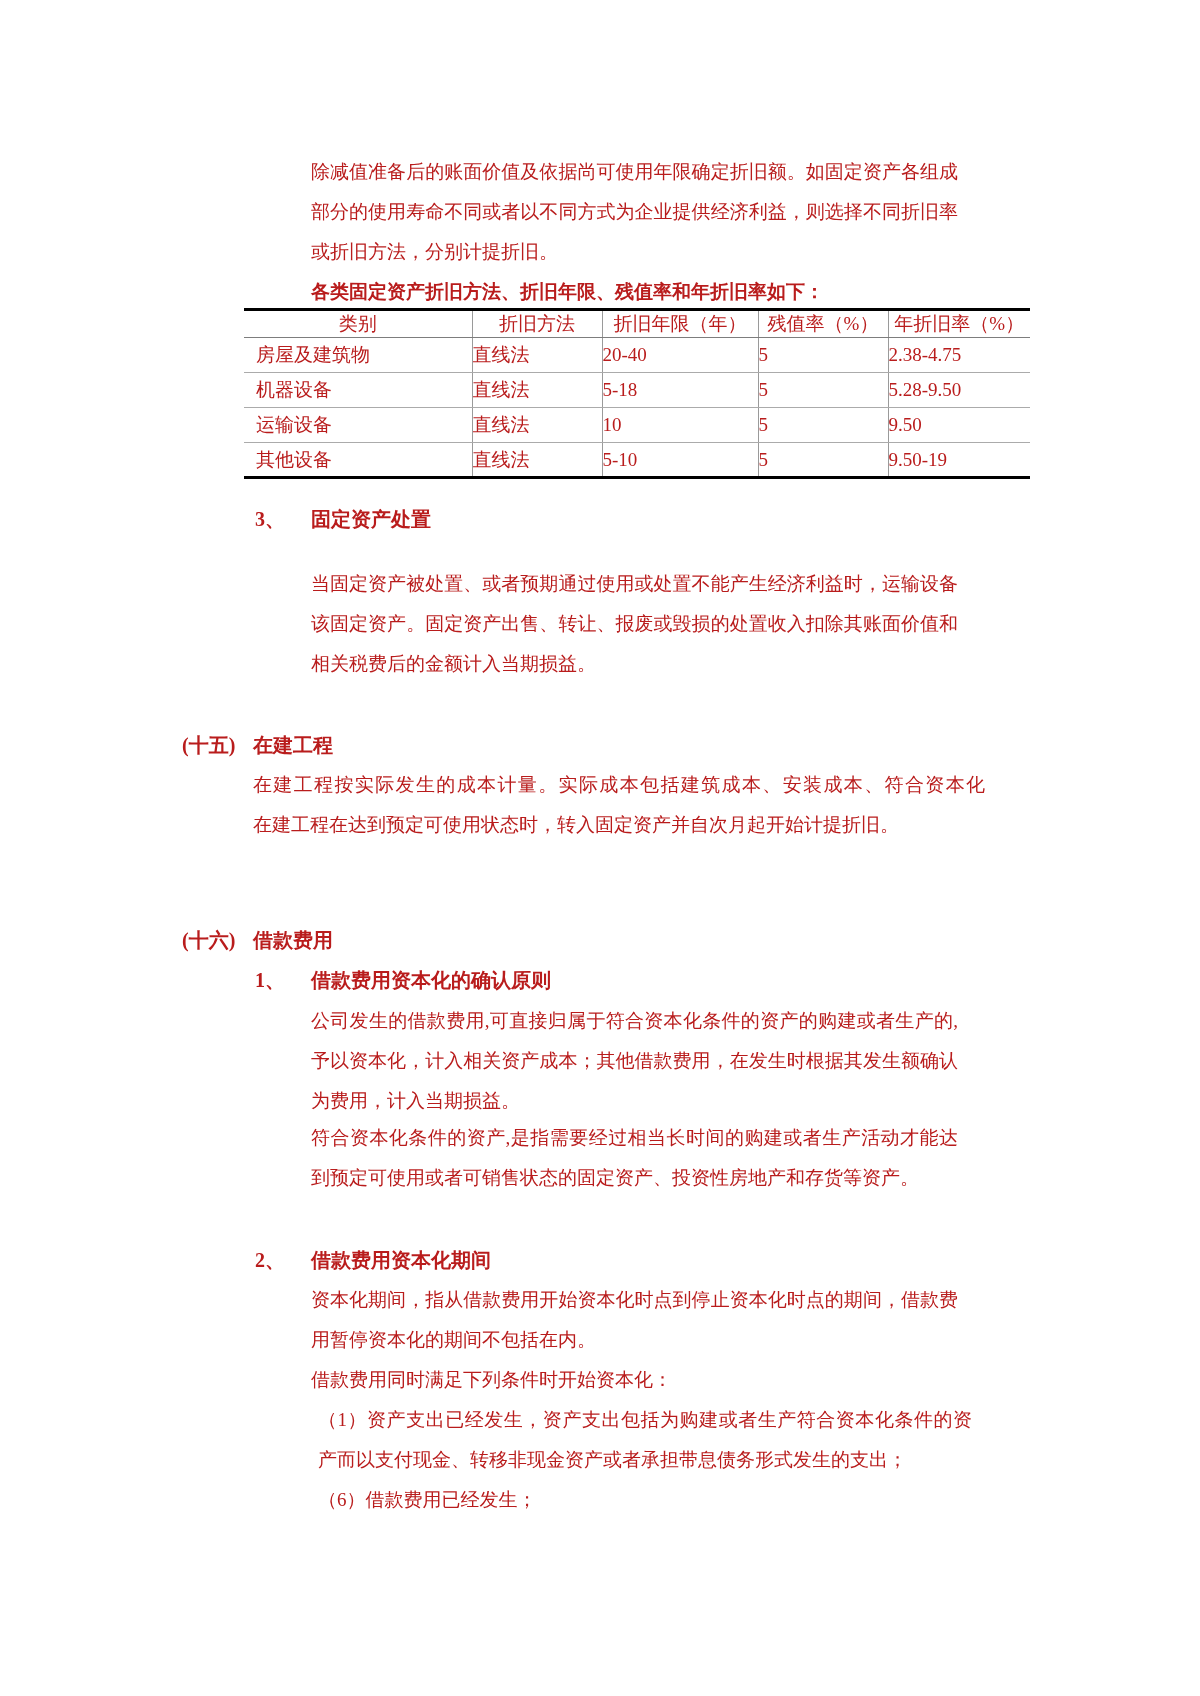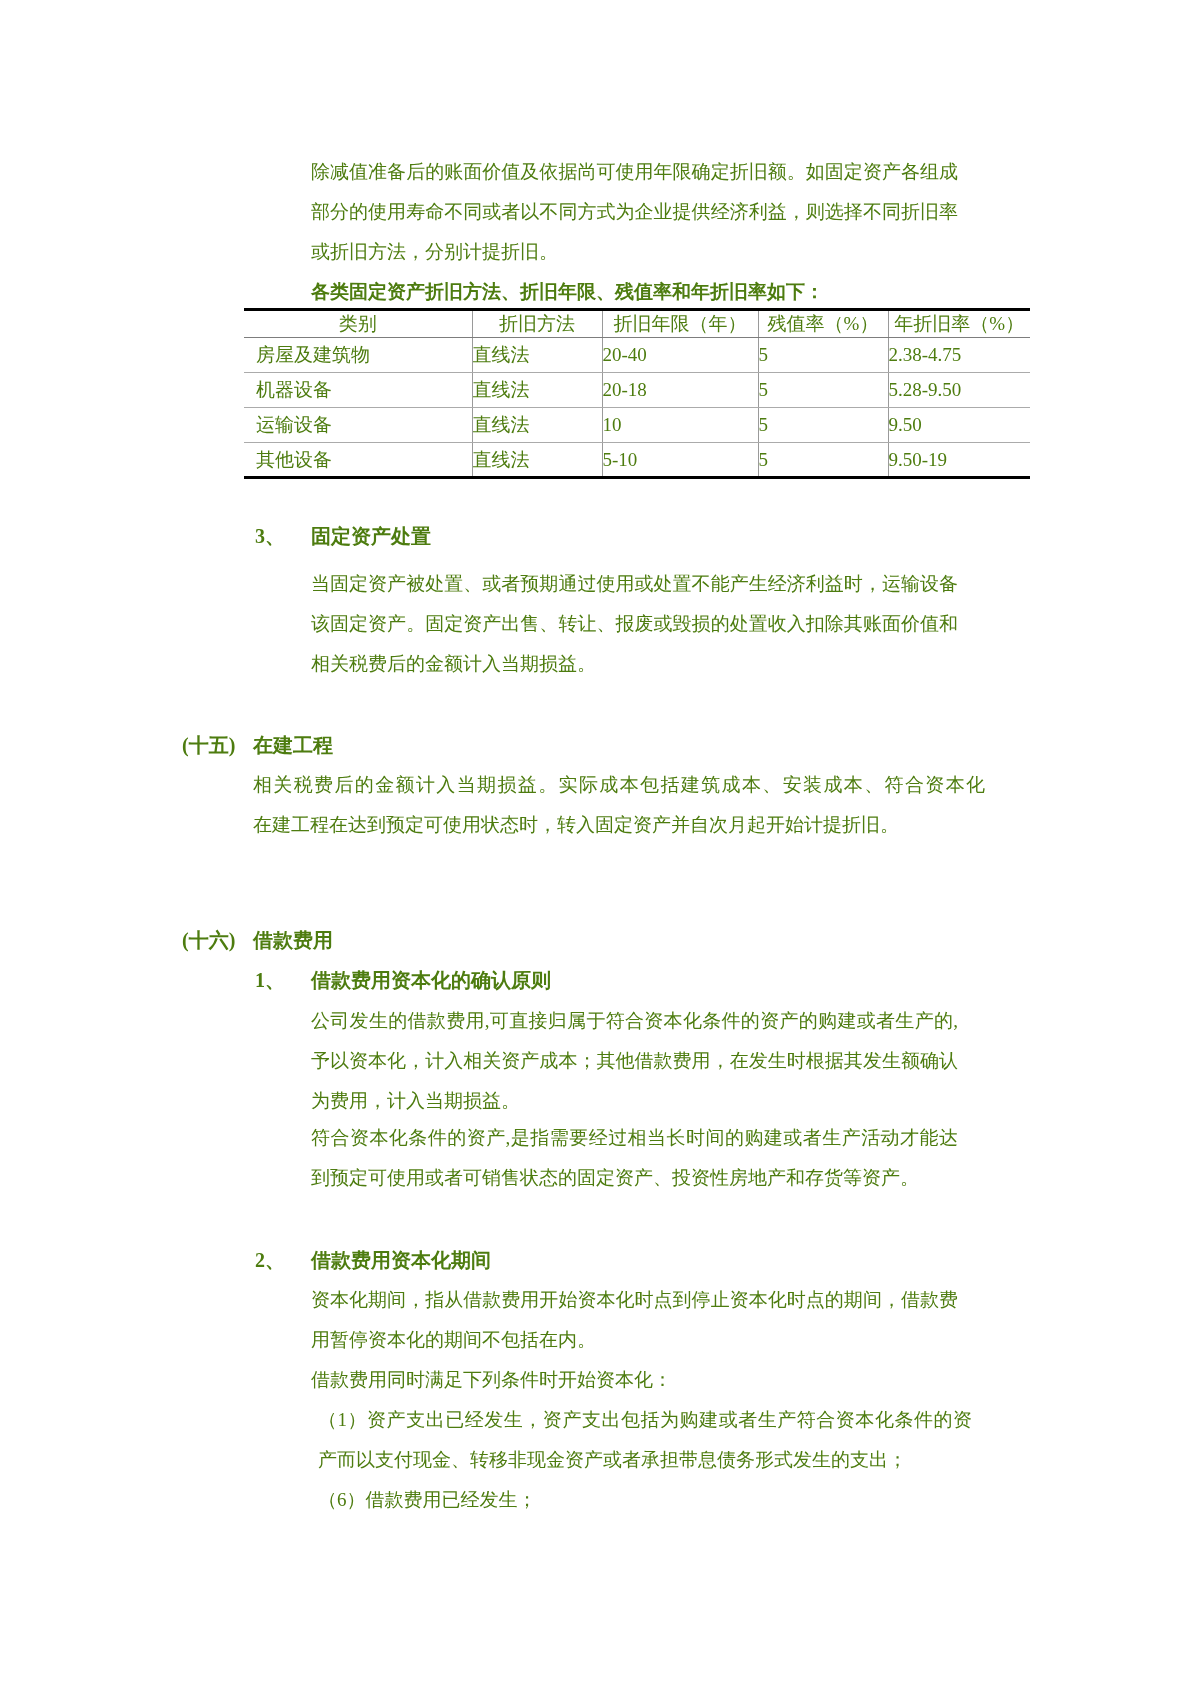--- a/index.html
+++ b/index.html
@@ -2,21 +2,21 @@
 <html><head>
 <meta charset="utf-8">
 <style>
   html,body { margin:0; padding:0; background:#e9e9e9; }
   .page {
     position:relative;
     width:1200px; height:1696px;
     margin:0 auto;
     background:#ffffff;
     font-family:"Liberation Serif","DejaVu Serif",serif;
-    color:#4d7c0f;
+    color:#b91c1c;
     overflow:hidden;
   }
   .para { position:absolute; }
   .line {
     height:40px; line-height:40px;
     font-size:19px;
     text-align:justify;
     text-align-last:justify;
     white-space:nowrap;
   }
@@ -91,55 +91,55 @@
       <tr>
         <td class="cat">房屋及建筑物</td>
         <td>直线法</td>
         <td>20-40</td>
         <td>5</td>
         <td>2.38-4.75</td>
       </tr>
       <tr>
         <td class="cat">机器设备</td>
         <td>直线法</td>
-        <td>20-18</td>
+        <td>5-18</td>
         <td>5</td>
         <td>5.28-9.50</td>
       </tr>
       <tr>
         <td class="cat">运输设备</td>
         <td>直线法</td>
         <td>10</td>
         <td>5</td>
         <td>9.50</td>
       </tr>
       <tr>
         <td class="cat">其他设备</td>
         <td>直线法</td>
         <td>5-10</td>
         <td>5</td>
         <td>9.50-19</td>
       </tr>
     </tbody>
   </table>
 
-  <div class="heading h-sub" style="top:516px">
+  <div class="heading h-sub" style="top:499px">
     <span class="num">3、</span><span>固定资产处置</span>
   </div>
   <div class="para p-sub" style="top:564px">
     <div class="line">当固定资产被处置、或者预期通过使用或处置不能产生经济利益时，运输设备</div>
     <div class="line">该固定资产。固定资产出售、转让、报废或毁损的处置收入扣除其账面价值和</div>
     <div class="line last">相关税费后的金额计入当期损益。</div>
   </div>
 
   <div class="heading h-sec" style="top:725px">
     <span class="num">(十五)</span><span>在建工程</span>
   </div>
   <div class="para p-sec" style="top:765px">
-    <div class="line">相关税费后的金额计入当期损益。实际成本包括建筑成本、安装成本、符合资本化</div>
+    <div class="line">在建工程按实际发生的成本计量。实际成本包括建筑成本、安装成本、符合资本化</div>
     <div class="line last">在建工程在达到预定可使用状态时，转入固定资产并自次月起开始计提折旧。</div>
   </div>
 
   <div class="heading h-sec" style="top:920px">
     <span class="num">(十六)</span><span>借款费用</span>
   </div>
 
   <div class="heading h-sub" style="top:960px">
     <span class="num">1、</span><span>借款费用资本化的确认原则</span>
   </div>

